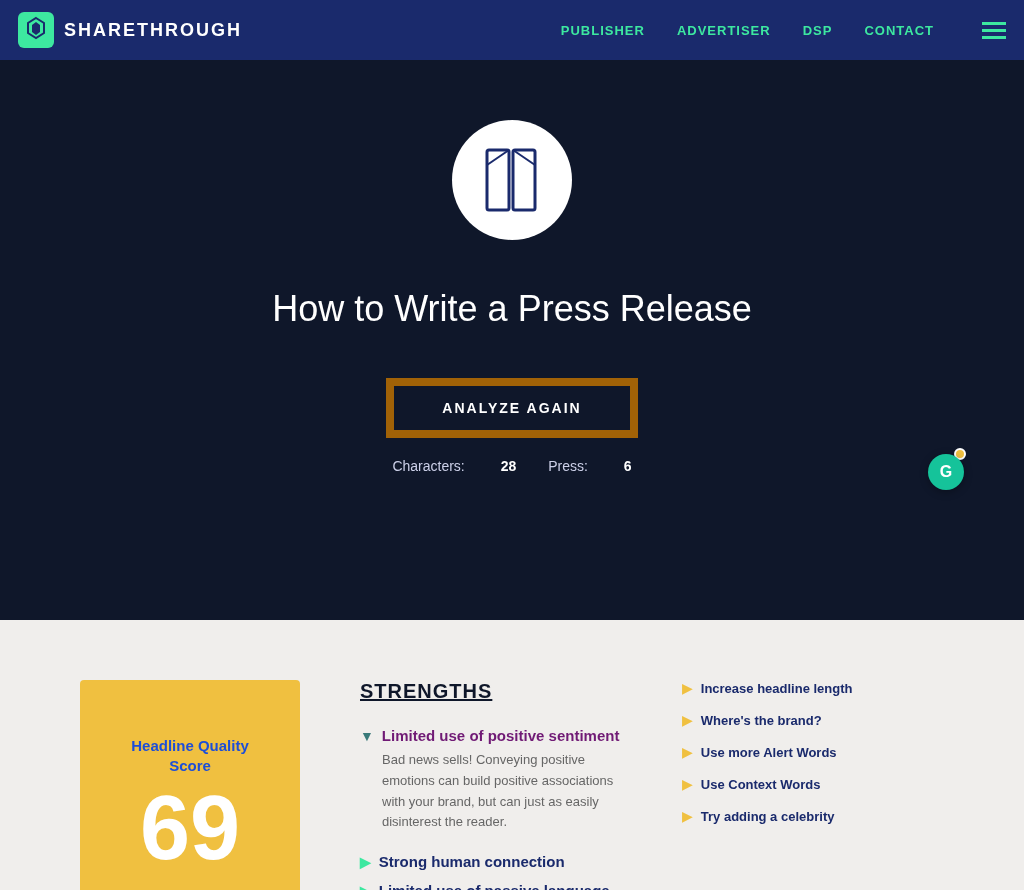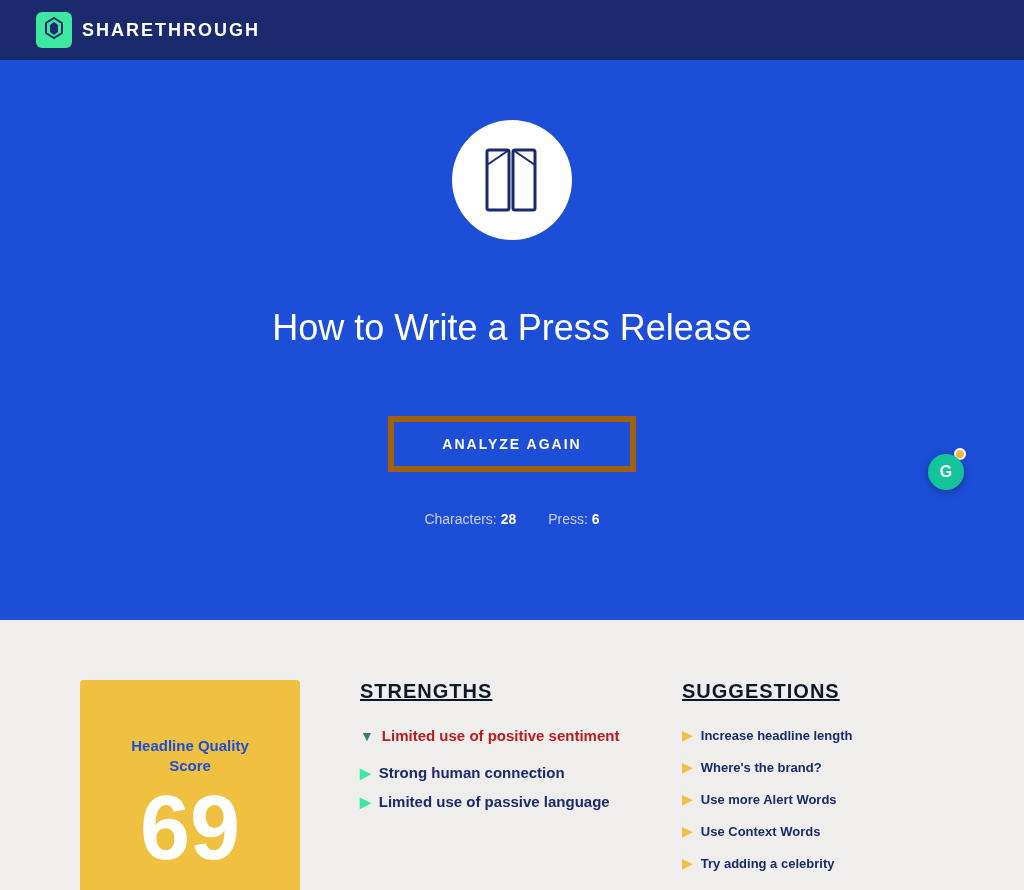--- a/index.html
+++ b/index.html
@@ -4,21 +4,21 @@
   <style>
     * { margin: 0; padding: 0; box-sizing: border-box; }
     body { font-family: Arial, sans-serif; background: #f0eeec; }
 
     
     nav {
       background: #1a2a6c;
       display: flex;
       align-items: center;
       justify-content: space-between;
-      padding: 0 36px;
+      padding: 0 18px;
       height: 60px;
     }
     .nav-logo {
       display: flex;
       align-items: center;
       gap: 10px;
       color: white;
       font-weight: 900;
       font-size: 18px;
       letter-spacing: 2px;
@@ -49,63 +49,62 @@
     }
     .hamburger span {
       display: block;
       width: 24px;
       height: 3px;
       background: #3de8a0;
     }
 
     
     .hero {
-      background: #1d4ed8;
+      background: #0f172a;
       display: flex;
       flex-direction: column;
       align-items: center;
       padding: 60px 20px 80px;
       min-height: 560px;
-      gap: 19px;
     }
     .hero-logo-circle {
       width: 120px;
       height: 120px;
       background: white;
       border-radius: 50%;
       display: flex;
       align-items: center;
       justify-content: center;
       margin-bottom: 48px;
     }
     .hero-title {
       color: white;
       font-size: 36px;
       font-weight: 400;
       margin-bottom: 48px;
       text-align: center;
     }
     .analyze-btn {
-      border: 6px solid #a16207;
+      border: 8px solid #a16207;
       background: transparent;
       color: white;
       font-size: 14px;
       font-weight: 700;
       letter-spacing: 2px;
       padding: 14px 48px;
       cursor: pointer;
       margin-bottom: 20px;
     }
     .hero-stats {
       color: #ccd0e8;
       font-size: 14px;
       display: flex;
       gap: 32px;
     }
-    .hero-stats strong { color: white; font-weight: 700; }
+    .hero-stats strong { color: white; font-weight: 700; margin-left: 32px; }
 
     
     .bottom {
       background: #f0eeec;
       padding: 60px 80px;
       display: flex;
       gap: 60px;
       align-items: flex-start;
     }
 
@@ -176,21 +175,21 @@
     }
     .arrow-icon-green {
       color: #3de8a0;
       font-size: 14px;
       margin-top: 1px;
       flex-shrink: 0;
     }
     .strength-title-text {
       font-size: 15px;
       font-weight: 700;
-      color: #b91c1c;
+      color: #701a75;
     }
     .strength-desc {
       font-size: 13px;
       color: #666;
       line-height: 1.6;
       margin-left: 22px;
     }
     .strength-simple {
       display: flex;
       align-items: center;
@@ -254,20 +253,31 @@
 <body>
 
 <nav>
   <div class="nav-logo">
     <svg class="logo-icon" viewBox="0 0 36 36" fill="none" xmlns="http://www.w3.org/2000/svg">
       <rect width="36" height="36" rx="6" fill="#3de8a0"></rect>
       <path d="M18 6 L26 11 L26 21 L18 26 L10 21 L10 11 Z" stroke="#1a2a6c" stroke-width="2" fill="none"></path>
       <path d="M18 10 L22 13 L22 20 L18 23 L14 20 L14 13 Z" fill="#1a2a6c"></path>
     </svg>
     <span>SHARETHROUGH</span>
+  </div>
+  <div class="nav-links">
+    <a class="nav-link">PUBLISHER</a>
+    <a class="nav-link">ADVERTISER</a>
+    <a class="nav-link">DSP</a>
+    <a class="nav-link">CONTACT</a>
+    <div class="hamburger">
+      <span></span>
+      <span></span>
+      <span></span>
+    </div>
   </div>
 </nav>
 
 <section class="hero">
   <div class="hero-logo-circle">
     <svg width="70" height="80" viewBox="0 0 70 80" fill="none" xmlns="http://www.w3.org/2000/svg">
 
       <rect x="10" y="10" width="22" height="60" rx="2" stroke="#1a2a6c" stroke-width="3" fill="none"></rect>
       <rect x="36" y="10" width="22" height="60" rx="2" stroke="#1a2a6c" stroke-width="3" fill="none"></rect>
       <line x1="32" y1="10" x2="10" y2="25" stroke="#1a2a6c" stroke-width="2"></line>
@@ -297,34 +307,34 @@
   </div>
 
   <div class="strengths-section">
     <h2 class="section-title">STRENGTHS</h2>
 
     <div class="strength-item">
       <div class="strength-main">
         <span class="arrow-icon">▼</span>
         <span class="strength-title-text">Limited use of positive sentiment</span>
       </div>
+      <p class="strength-desc">Bad news sells! Conveying positive emotions can build positive associations with your brand, but can just as easily disinterest the reader.</p>
     </div>
 
     <div class="strength-simple">
       <span class="arrow-icon-green">▶</span>
       <span>Strong human connection</span>
     </div>
     <div class="strength-simple">
       <span class="arrow-icon-green">▶</span>
       <span>Limited use of passive language</span>
     </div>
   </div>
 
   <div class="suggestions-section">
-    <h2 class="section-title">SUGGESTIONS</h2>
 
     <div class="suggestion-item">
       <span class="suggestion-arrow">▶</span>
       <span class="suggestion-text">Increase headline length</span>
     </div>
     <div class="suggestion-item">
       <span class="suggestion-arrow">▶</span>
       <span class="suggestion-text">Where's the brand?</span>
     </div>
     <div class="suggestion-item">

